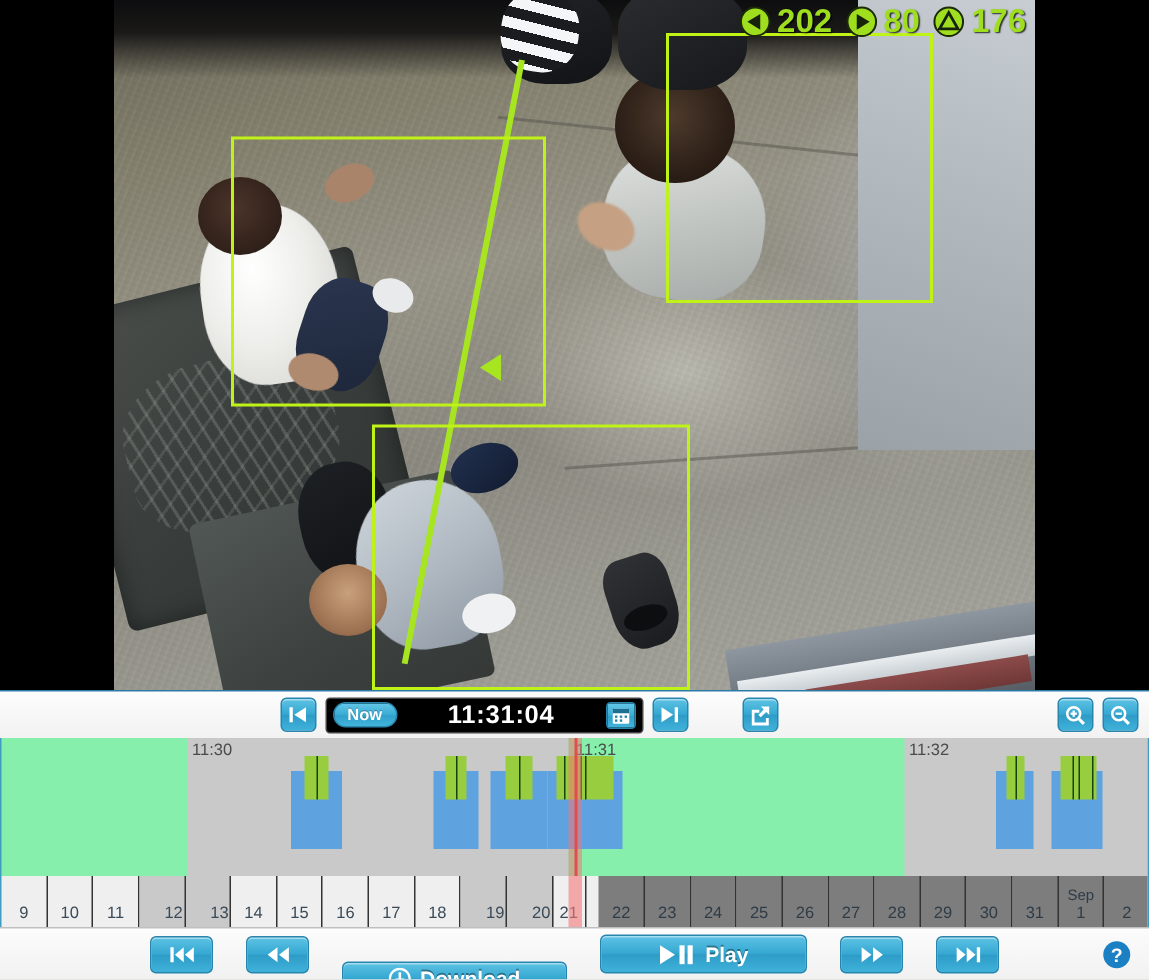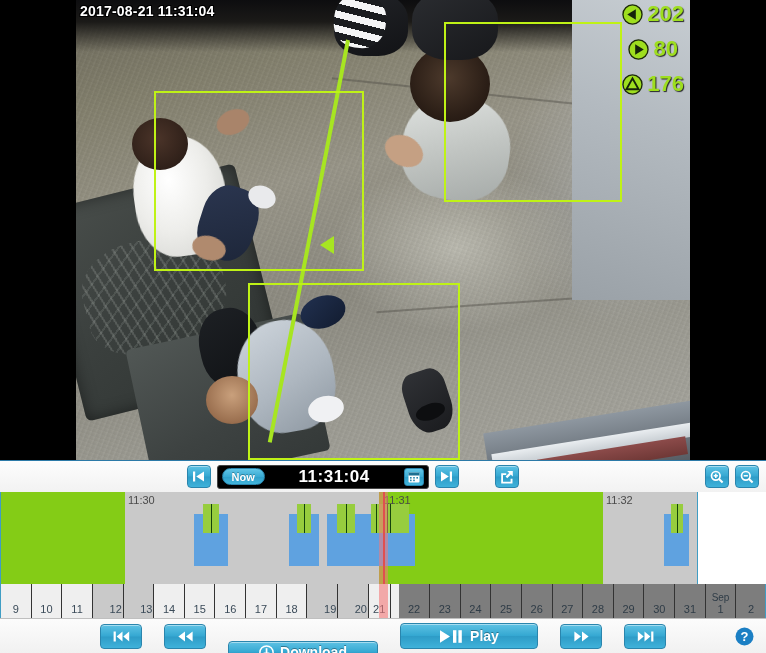--- a/index.html
+++ b/index.html
@@ -206,21 +206,20 @@
   .osd-counters {
     position: absolute;
     right: 82px; top: 1px;
     display: flex;
     align-items: center;
     gap: 9px;
     color: #9ede1f;
     font-size: 22px;
     font-weight: bold;
     text-shadow: 1px 1px 1px rgba(0,0,0,.8);
-    flex-direction: column;
   }
   .osd-item { display: flex; align-items: center; gap: 4px; }
   .osd-ic { width: 21px; height: 21px; display:block; }
 
   
   .toolbar {
     position: absolute;
     left: 0; top: 460px;
     width: 766px; height: 32px;
     background: linear-gradient(180deg,#fdfdfd 0%, #f2f2f2 100%);
@@ -309,22 +308,22 @@
     border: 1px solid #2a85ad;
     display:flex; align-items:center; justify-content:center;
     cursor: pointer;
   }
   .spacer { flex: 1; }
 
   
   .timeline {
     position: absolute;
     left: 0; top: 492px;
-    width: 698px; height: 92px;
-    background: #84cc16;
+    width: 766px; height: 92px;
+    background: #86efac;
     border-left: 1px solid #3f9dc4;
     border-right: 1px solid #3f9dc4;
     overflow: hidden;
   }
   .tl-segment {
     position: absolute;
     top: 0; height: 92px;
     background: #c9c9c9;
   }
   .tl-label {
@@ -483,21 +482,20 @@
       <div class="tripwire"></div>
       <div class="tripwire-arrow"></div>
 
       <div id="detbox-host">
           <div class="detbox" style="left: 78px; top: 91px; width: 210px; height: 180px; border-color: rgb(191, 242, 22);"></div>
           <div class="detbox" style="left: 172px; top: 283px; width: 212px; height: 177px; border-color: rgb(191, 242, 22);"></div>
           <div class="detbox" style="left: 368px; top: 22px; width: 178px; height: 180px; border-color: rgb(191, 242, 22);"></div>
         </div>
     </div>
 
-    <div class="osd-time">2017-08-21 11:31:04</div>
     <div class="osd-counters" id="osd-counters">
         <div class="osd-item">
           <span>
             <svg class="osd-ic" viewBox="0 0 22 22">
               <circle cx="11" cy="11" r="10" fill="#9ede1f" stroke="#1c2a06" stroke-width="1.4"></circle>
               <polygon points="14.5,5.5 14.5,16.5 5.5,11" fill="#16230a"></polygon>
             </svg>
           </span>
           <span>202</span>
         </div>

